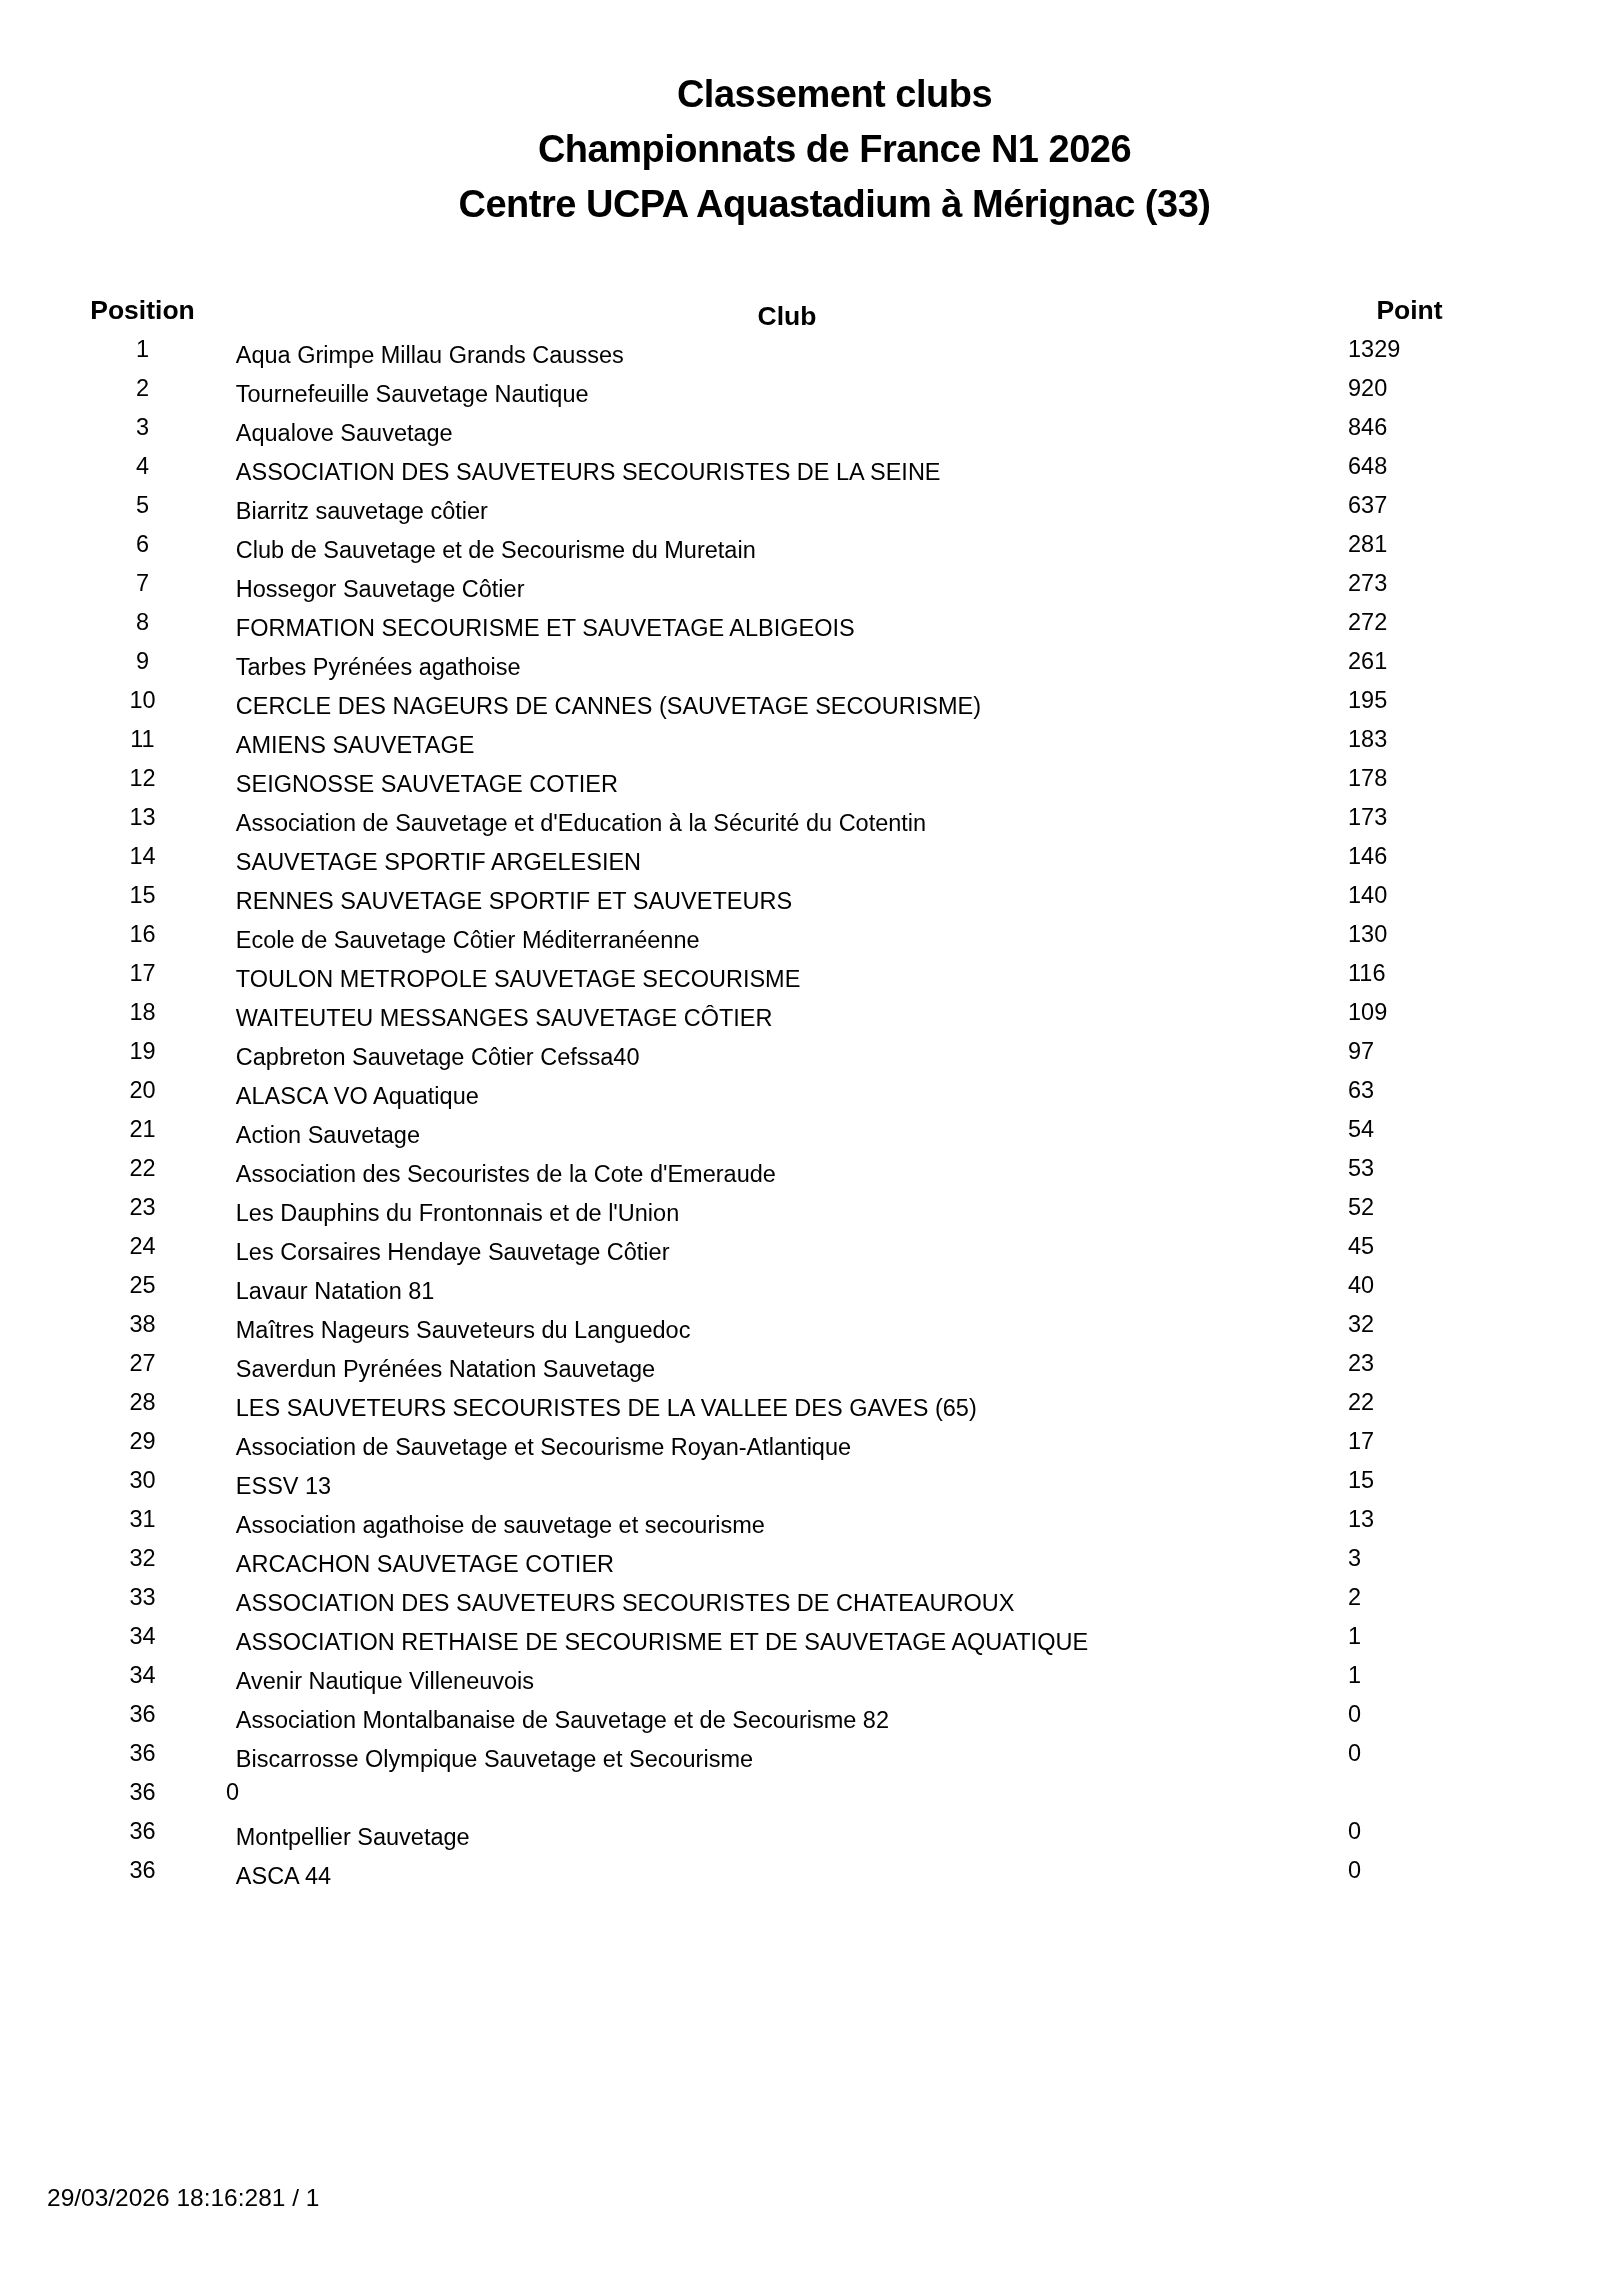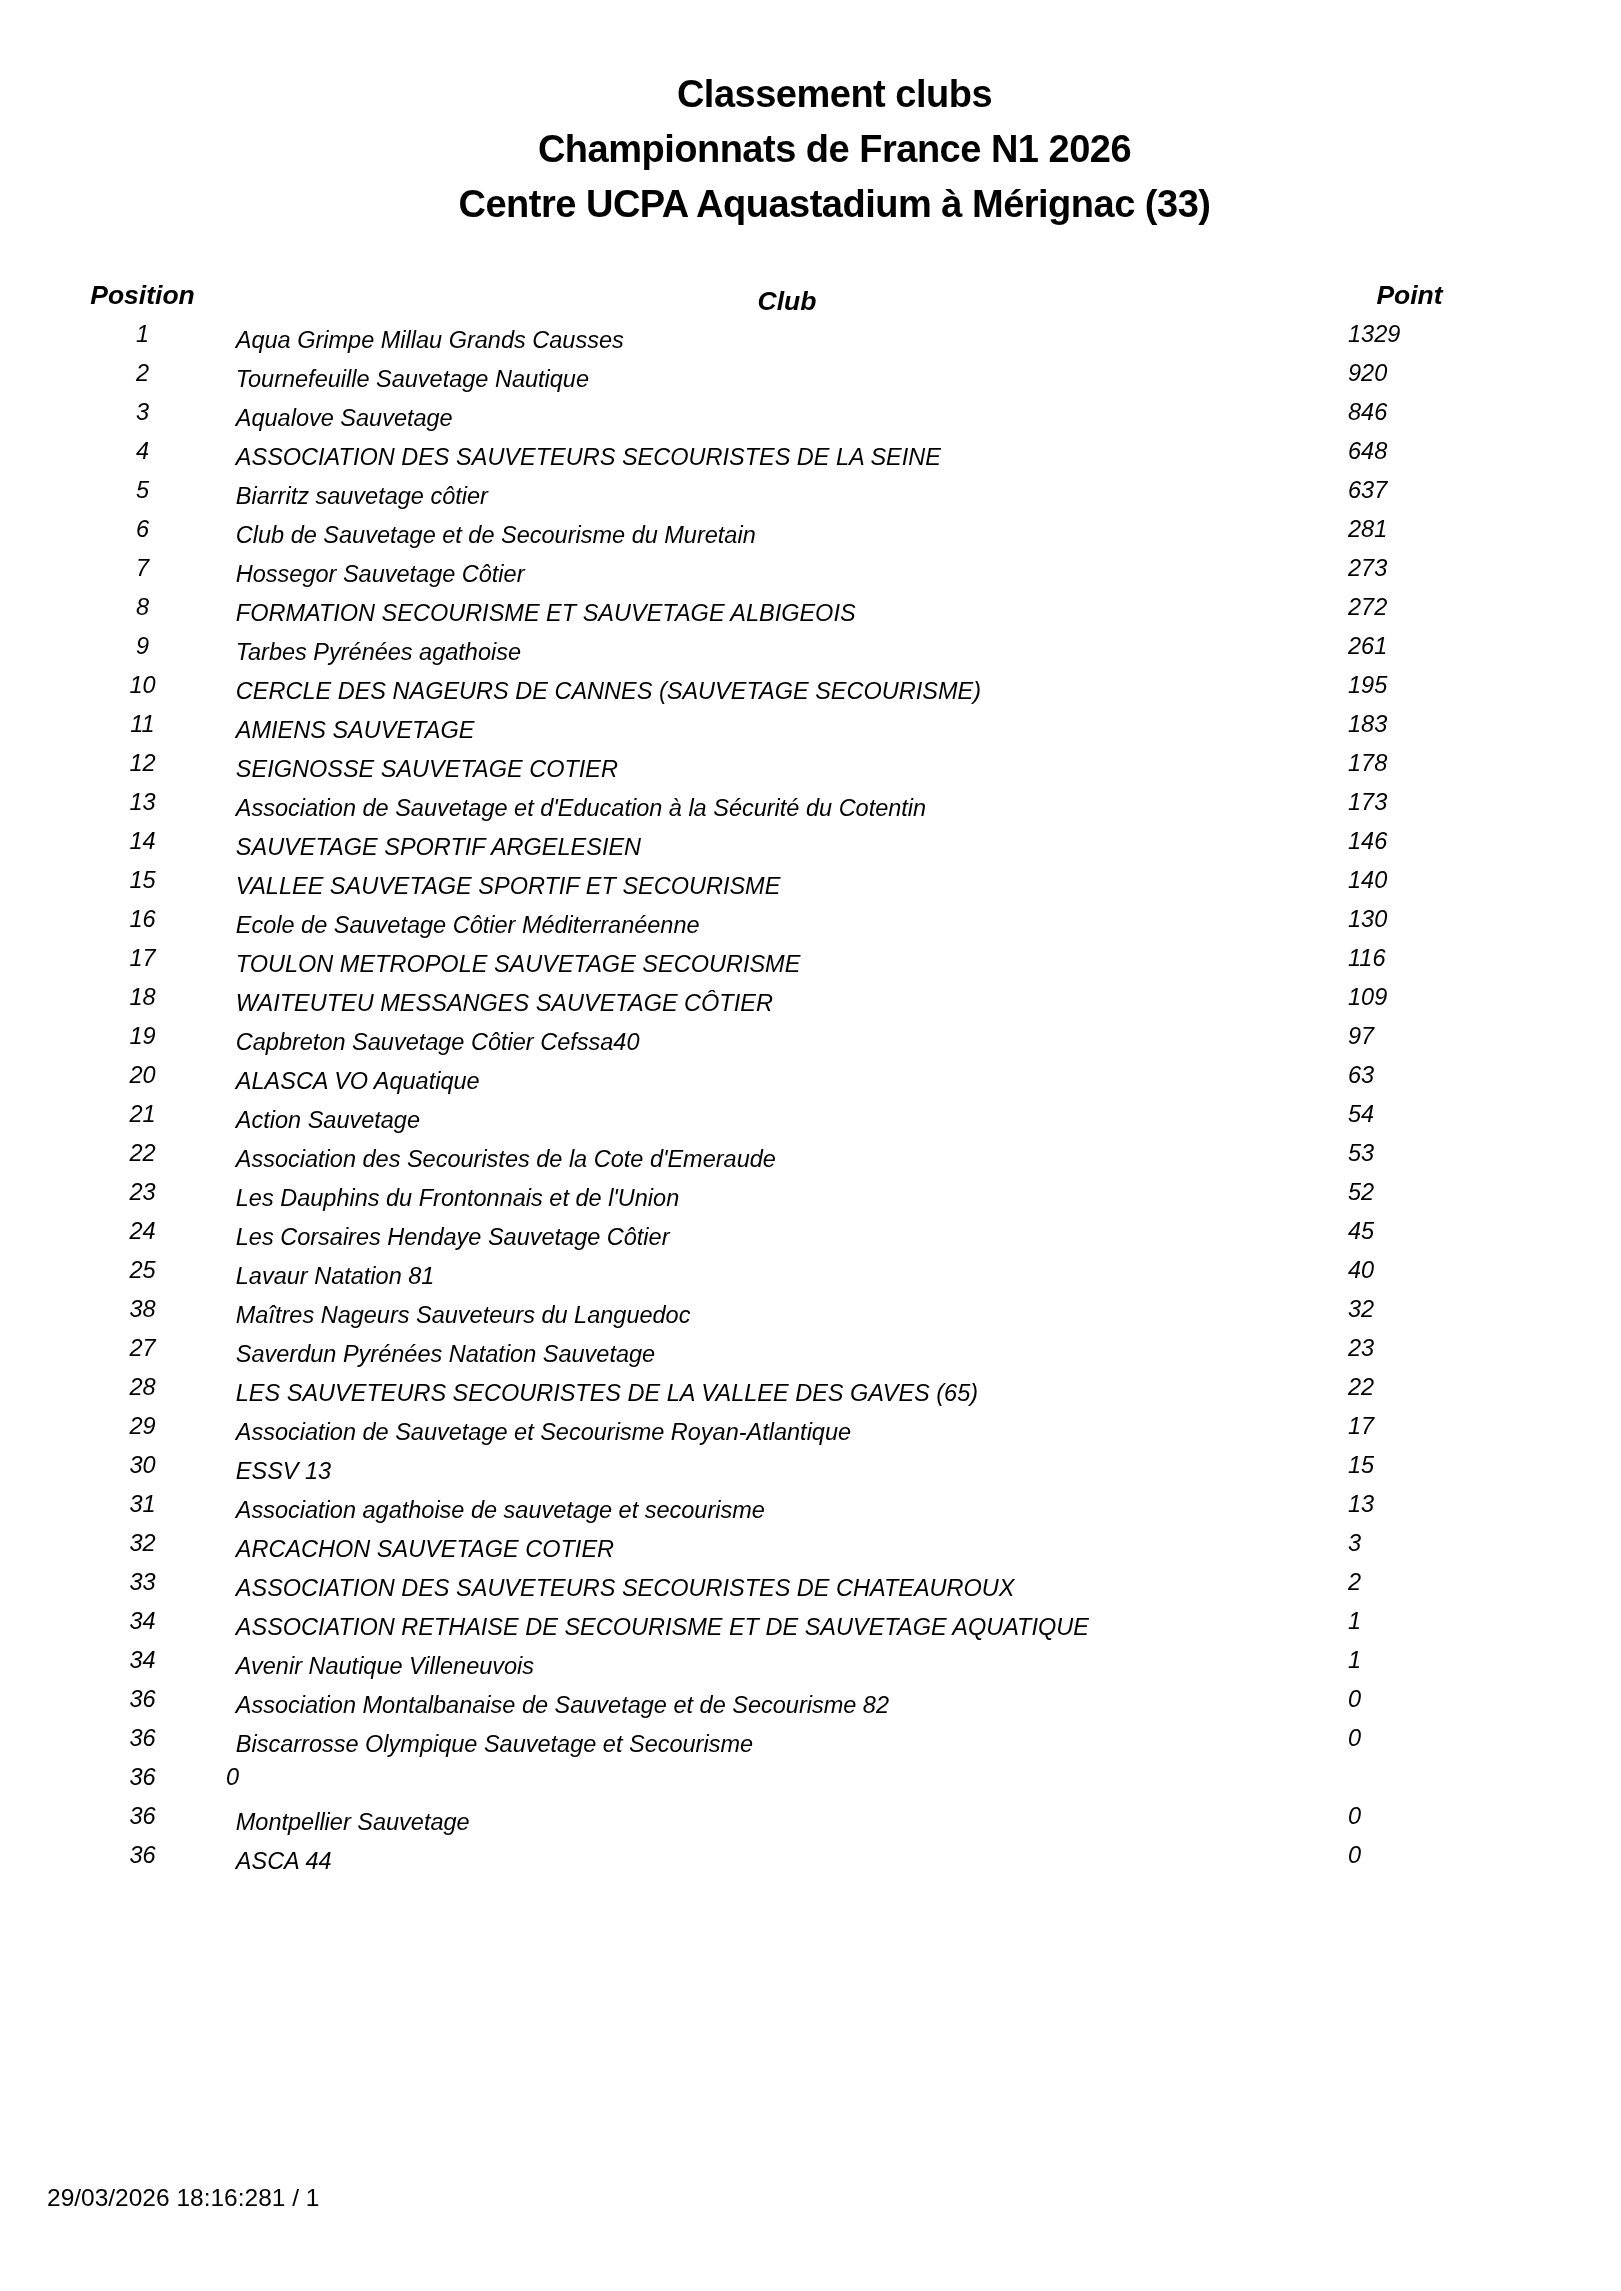--- a/index.html
+++ b/index.html
@@ -19,24 +19,23 @@
     padding-top: 67px;
     text-align: center;
     font-weight: 700;
     font-size: 38px;
     line-height: 55px;
     letter-spacing: -0.5px;
     padding-left: 48px;
   }
   .ranking-table {
     position: absolute;
-    top: 276px;
+    top: 291px;
     left: 59px;
     width: 1411px;
-    font-style: italic;
   }
   .row {
     display: grid;
     grid-template-columns: 167px 1122px 123px;
     height: 39px;
     align-items: center;
     font-size: 23.5px;
     white-space: nowrap;
   }
   .header-row .cell {
@@ -141,21 +140,21 @@
           <div class="cell club">Association de Sauvetage et d'Education à la Sécurité du Cotentin</div>
           <div class="cell pt">173</div>
         </div>
         <div class="row">
           <div class="cell pos">14</div>
           <div class="cell club">SAUVETAGE SPORTIF ARGELESIEN</div>
           <div class="cell pt">146</div>
         </div>
         <div class="row">
           <div class="cell pos">15</div>
-          <div class="cell club">VALLEE SAUVETAGE SPORTIF ET SECOURISME</div>
+          <div class="cell club">RENNES SAUVETAGE SPORTIF ET SAUVETEURS</div>
           <div class="cell pt">140</div>
         </div>
         <div class="row">
           <div class="cell pos">16</div>
           <div class="cell club">Ecole de Sauvetage Côtier Méditerranéenne</div>
           <div class="cell pt">130</div>
         </div>
         <div class="row">
           <div class="cell pos">17</div>
           <div class="cell club">TOULON METROPOLE SAUVETAGE SECOURISME</div>

